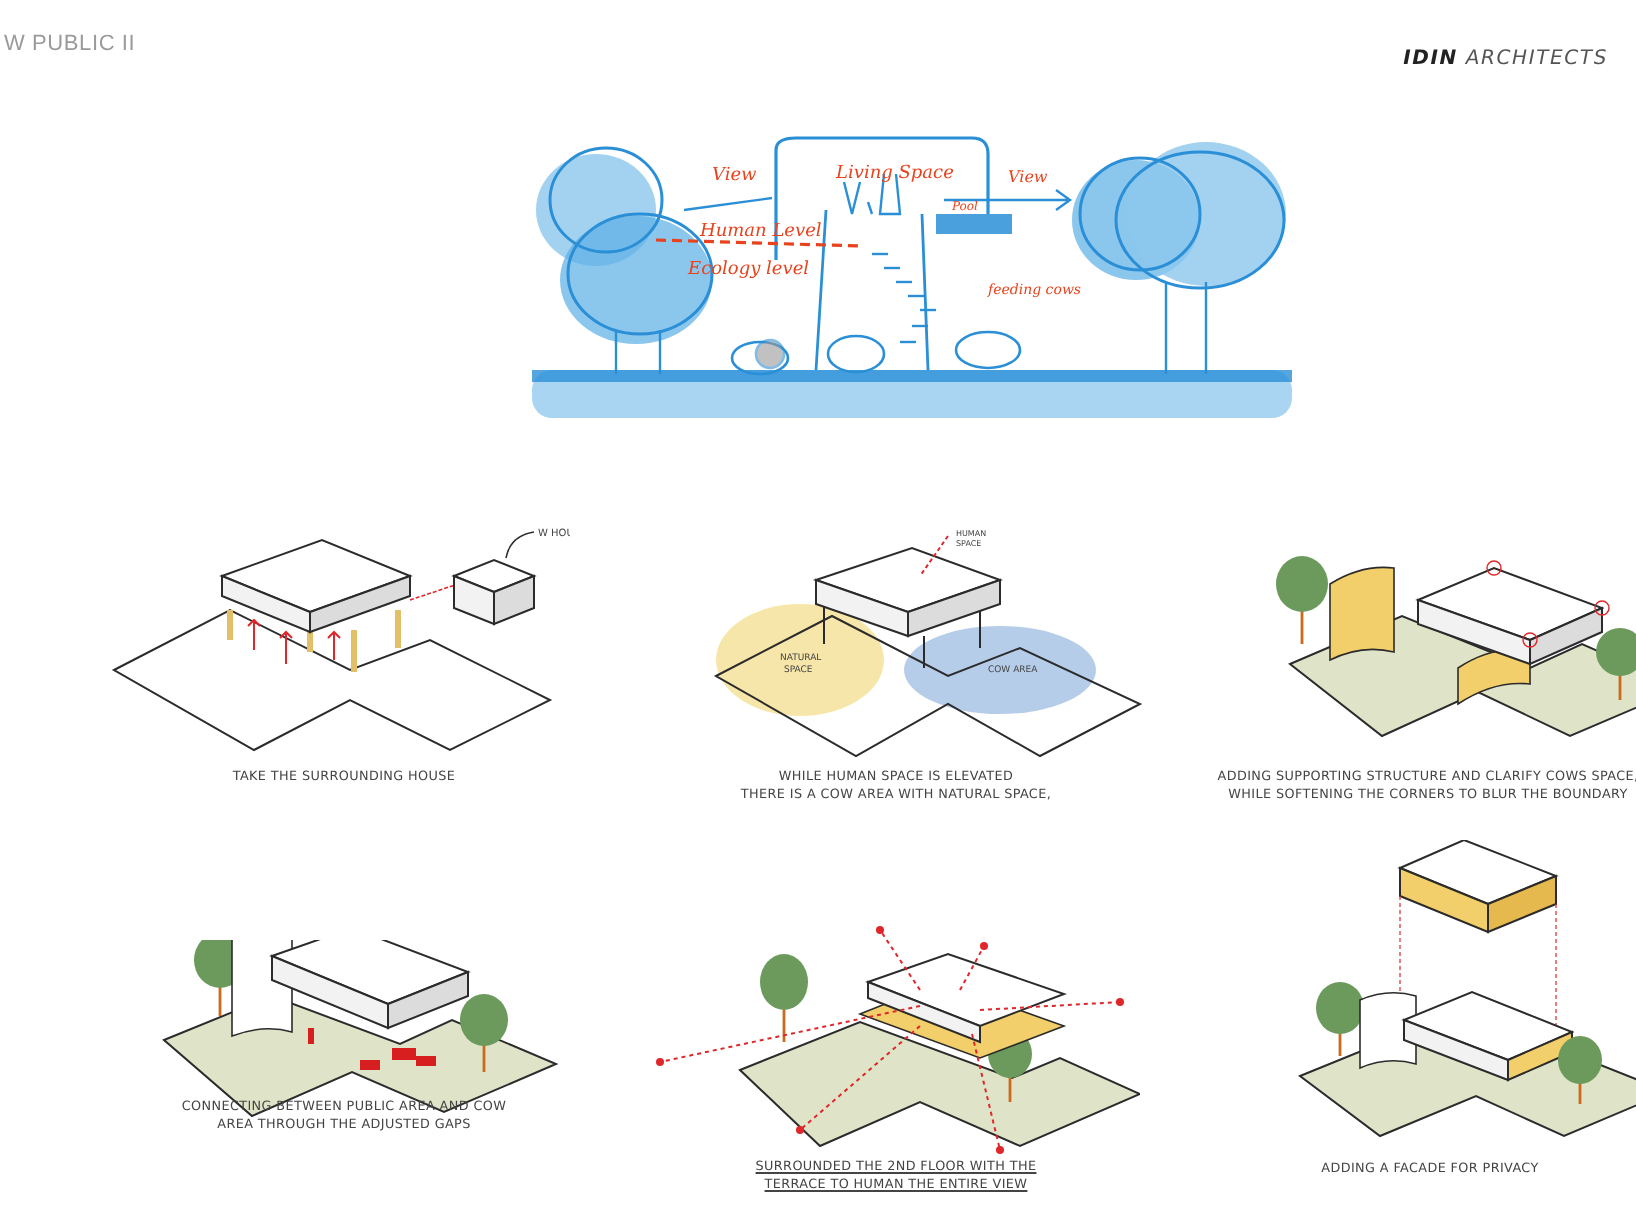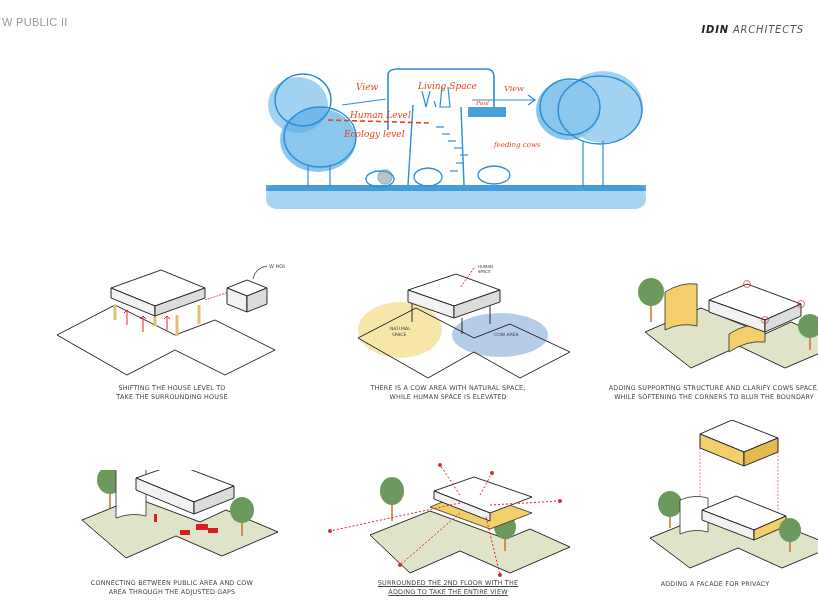--- a/index.html
+++ b/index.html
@@ -101,21 +101,20 @@
   <line x1="150" y1="40" x2="180" y2="30" stroke="#e0262a" stroke-width="0.8" stroke-dasharray="2 1"></line>
   <g>
     <polygon points="172,28 192,20 212,28 192,36" fill="#fff" stroke="#2b2b2b" stroke-width="1"></polygon>
     <polygon points="172,28 192,36 192,52 172,44" fill="#f2f2f2" stroke="#2b2b2b" stroke-width="1"></polygon>
     <polygon points="192,36 212,28 212,44 192,52" fill="#dcdcdc" stroke="#2b2b2b" stroke-width="1"></polygon>
   </g>
   <path d="M198 19 Q200 8 212 6" fill="none" stroke="#2b2b2b" stroke-width="0.8"></path>
   <text x="214" y="8" font-size="5" fill="#444">W HOUSE</text>
 </svg>
 <div class="caption" style="left:42px;top:384px;">
-  <span>SHIFTING THE HOUSE LEVEL TO</span>
   <span>TAKE THE SURROUNDING HOUSE</span>
 </div>
 
 <svg class="panel" style="left:350px;top:260px;" viewBox="0 0 230 150">
   <ellipse cx="50" cy="70" rx="42" ry="28" fill="#f6e29a" opacity="0.85"></ellipse>
   <ellipse cx="150" cy="75" rx="48" ry="22" fill="#a9c4e6" opacity="0.85"></ellipse>
   <polygon points="8,78 66,48 124,78 160,64 220,92 170,118 124,92 78,118" fill="none" stroke="#2b2b2b" stroke-width="1"></polygon>
   <line x1="62" y1="40" x2="62" y2="62" stroke="#2b2b2b" stroke-width="1"></line>
   <line x1="112" y1="58" x2="112" y2="74" stroke="#2b2b2b" stroke-width="1"></line>
   <line x1="140" y1="42" x2="140" y2="64" stroke="#2b2b2b" stroke-width="1"></line>
@@ -125,22 +124,22 @@
     <polygon points="104,46 150,30 150,42 104,58" fill="#dcdcdc" stroke="#2b2b2b" stroke-width="1"></polygon>
   </g>
   <path d="M124 8 L110 28" stroke="#e0262a" stroke-width="1" stroke-dasharray="2 1.5" fill="none"></path>
   <text x="128" y="8" font-size="4" fill="#444">HUMAN</text>
   <text x="128" y="13" font-size="4" fill="#444">SPACE</text>
   <text x="40" y="70" font-size="4.5" fill="#444">NATURAL</text>
   <text x="42" y="76" font-size="4.5" fill="#444">SPACE</text>
   <text x="144" y="76" font-size="4.5" fill="#444">COW AREA</text>
 </svg>
 <div class="caption" style="left:318px;top:384px;">
+  <span>WHILE HUMAN SPACE IS ELEVATED</span>
   <span>THERE IS A COW AREA WITH NATURAL SPACE,</span>
-  <span>WHILE HUMAN SPACE IS ELEVATED</span>
 </div>
 
 <svg class="panel" style="left:635px;top:270px;" viewBox="0 0 230 150">
   <polygon points="10,62 66,38 130,64 156,52 206,74 150,98 104,76 56,98" fill="#dfe4c8" stroke="#2b2b2b" stroke-width="1"></polygon>
   <g>
       <line x1="16" y1="30" x2="16" y2="52" stroke="#c96a1e" stroke-width="1.4"></line>
       <ellipse cx="16" cy="22" rx="13" ry="14" fill="#6c9a5c"></ellipse>
     </g>
   <path d="M30 22 Q46 12 62 14 L62 56 Q46 52 30 60 Z" fill="#f2cf6a" stroke="#2b2b2b" stroke-width="0.8"></path>
   <path d="M94 64 Q112 52 130 56 L130 72 Q112 70 94 82 Z" fill="#f2cf6a" stroke="#2b2b2b" stroke-width="0.8"></path>
@@ -180,21 +179,21 @@
       <rect x="100" y="60" width="10" height="5"></rect>
       <rect x="116" y="54" width="12" height="6"></rect>
       <rect x="128" y="58" width="10" height="5"></rect>
       <rect x="74" y="44" width="3" height="8"></rect>
     </g>
   <g>
       <line x1="162" y1="50" x2="162" y2="66" stroke="#c96a1e" stroke-width="1.4"></line>
       <ellipse cx="162" cy="40" rx="12" ry="13" fill="#6c9a5c"></ellipse>
     </g>
 </svg>
-<div class="caption" style="left:42px;top:579px;text-align:center;">
+<div class="caption" style="left:42px;top:549px;text-align:center;">
   <span>CONNECTING BETWEEN PUBLIC AREA AND COW</span>
   <span>AREA THROUGH THE ADJUSTED GAPS</span>
 </div>
 
 <svg class="panel" style="left:310px;top:455px;width:260px;height:130px;" viewBox="0 0 260 130">
   <polygon points="60,80 120,56 196,84 220,74 260,92 200,118 150,96 100,118" fill="#dfe4c8" stroke="#2b2b2b" stroke-width="1"></polygon>
   <g>
       <line x1="82" y1="44" x2="82" y2="66" stroke="#c96a1e" stroke-width="1.4"></line>
       <ellipse cx="82" cy="36" rx="12" ry="14" fill="#6c9a5c"></ellipse>
     </g>
@@ -219,21 +218,21 @@
       <circle cx="20" cy="76" r="2"></circle>
       <circle cx="250" cy="46" r="2"></circle>
       <circle cx="130" cy="10" r="2"></circle>
       <circle cx="182" cy="18" r="2"></circle>
       <circle cx="90" cy="110" r="2"></circle>
       <circle cx="190" cy="120" r="2"></circle>
     </g>
 </svg>
 <div class="caption" style="left:318px;top:579px;text-decoration:underline;">
   <span>SURROUNDED THE 2ND FLOOR WITH THE</span>
-  <span>ADDING TO TAKE THE ENTIRE VIEW</span>
+  <span>TERRACE TO HUMAN THE ENTIRE VIEW</span>
 </div>
 
 <svg class="panel" style="left:640px;top:420px;width:180px;height:160px;" viewBox="0 0 180 160">
   <g>
     <path d="M60 14 L92 0 L138 18 L104 32 Z" fill="#fff" stroke="#2b2b2b" stroke-width="1"></path>
     <path d="M60 14 L104 32 L104 46 L60 28 Z" fill="#f2cf6a" stroke="#2b2b2b" stroke-width="1"></path>
     <path d="M104 32 L138 18 L138 32 L104 46 Z" fill="#e6b94e" stroke="#2b2b2b" stroke-width="1"></path>
   </g>
   <g stroke="#e0262a" stroke-width="0.6" stroke-dasharray="2 1.5">
       <line x1="60" y1="28" x2="60" y2="90"></line>

